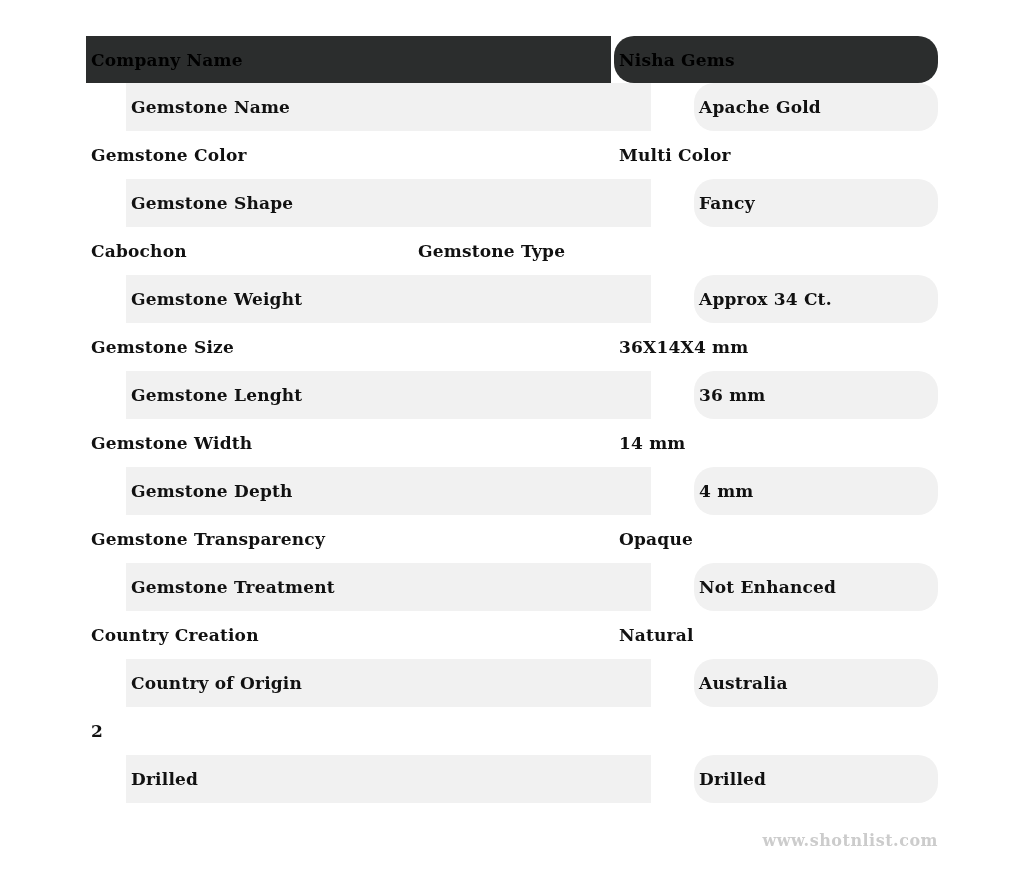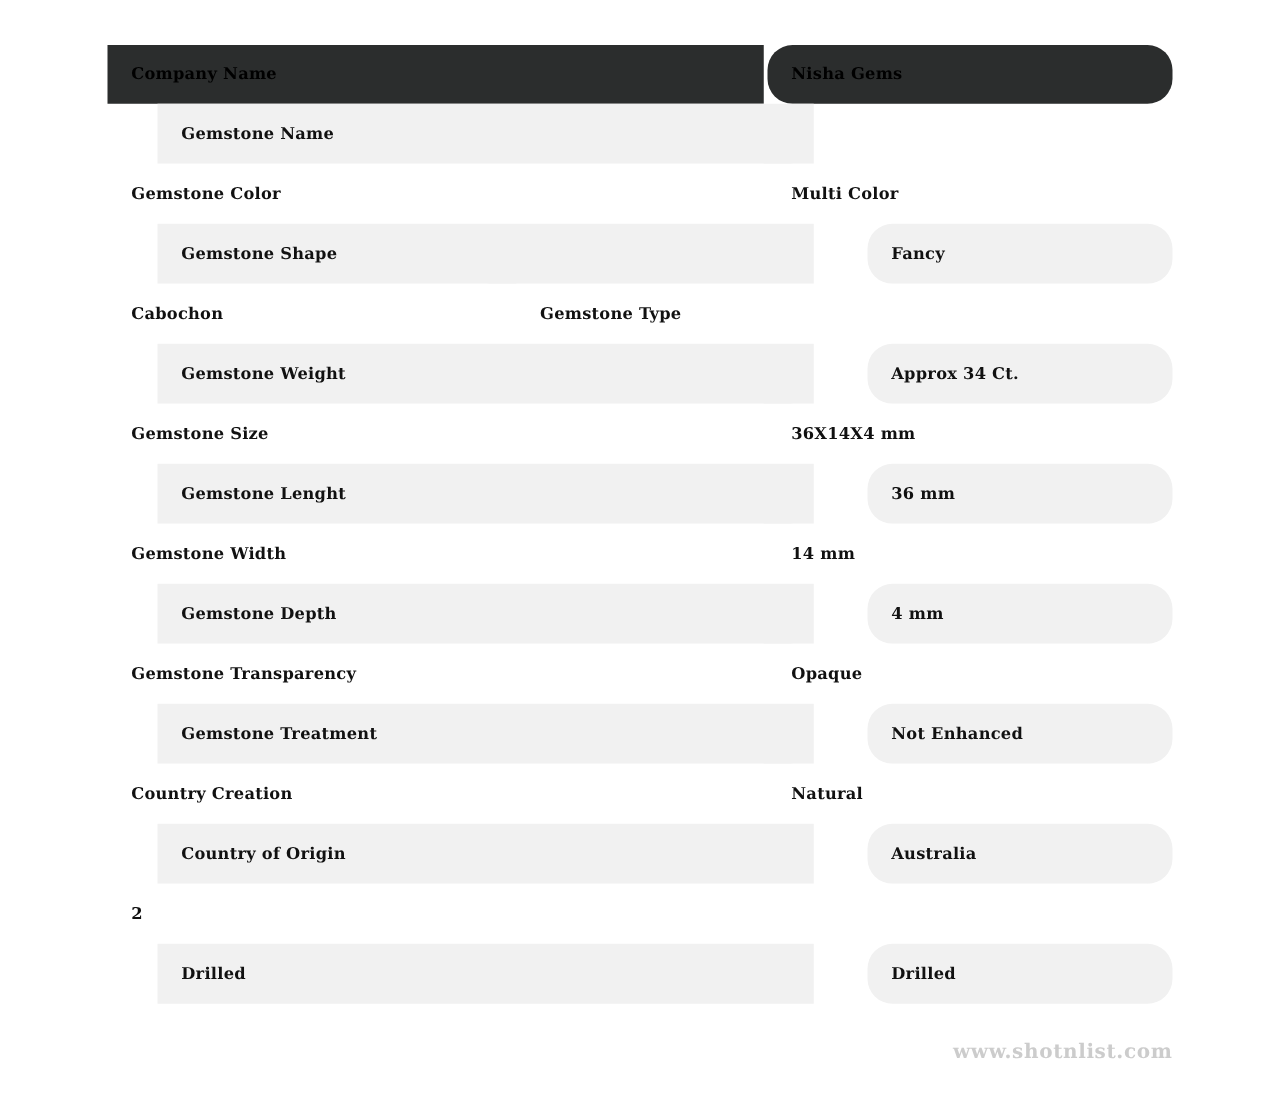--- a/index.html
+++ b/index.html
@@ -21,23 +21,23 @@
     display: flex;
     column-gap: 3px;
     height: 48px;
   }
 
   .row.header { height: 47px; }
 
   .cell {
     display: flex;
     align-items: center;
-    padding-left: 19px;
+    padding-left: 5px;
     font-weight: bold;
-    font-size: 13px;
+    font-size: 17px;
     color: var(--text, #111111);
     letter-spacing: 0.2px;
   }
 
   .cell.label { width: 525px; flex: none; }
   .cell.value { flex: 1; border-radius: 20px; }
 
   .row.header .cell {
     background: var(--header-bg, #2b2d2d);
     color: var(--header-text, #000000);
@@ -60,20 +60,21 @@
 <body>
 
 <div class="spec-table">
   <div class="row header">
     <div class="cell label">Company Name</div>
     <div class="cell value">Nisha Gems</div>
   </div>
   <div id="table-body">
   <div class="row alt">
     <div class="cell label">Gemstone Name</div>
+    <div class="cell value">Apache Gold</div>
   </div>
 
   <div class="row plain">
     <div class="cell label">Gemstone Color</div>
     <div class="cell value">Multi Color</div>
   </div>
 
   <div class="row alt">
     <div class="cell label">Gemstone Shape</div>
     <div class="cell value">Fancy</div>

